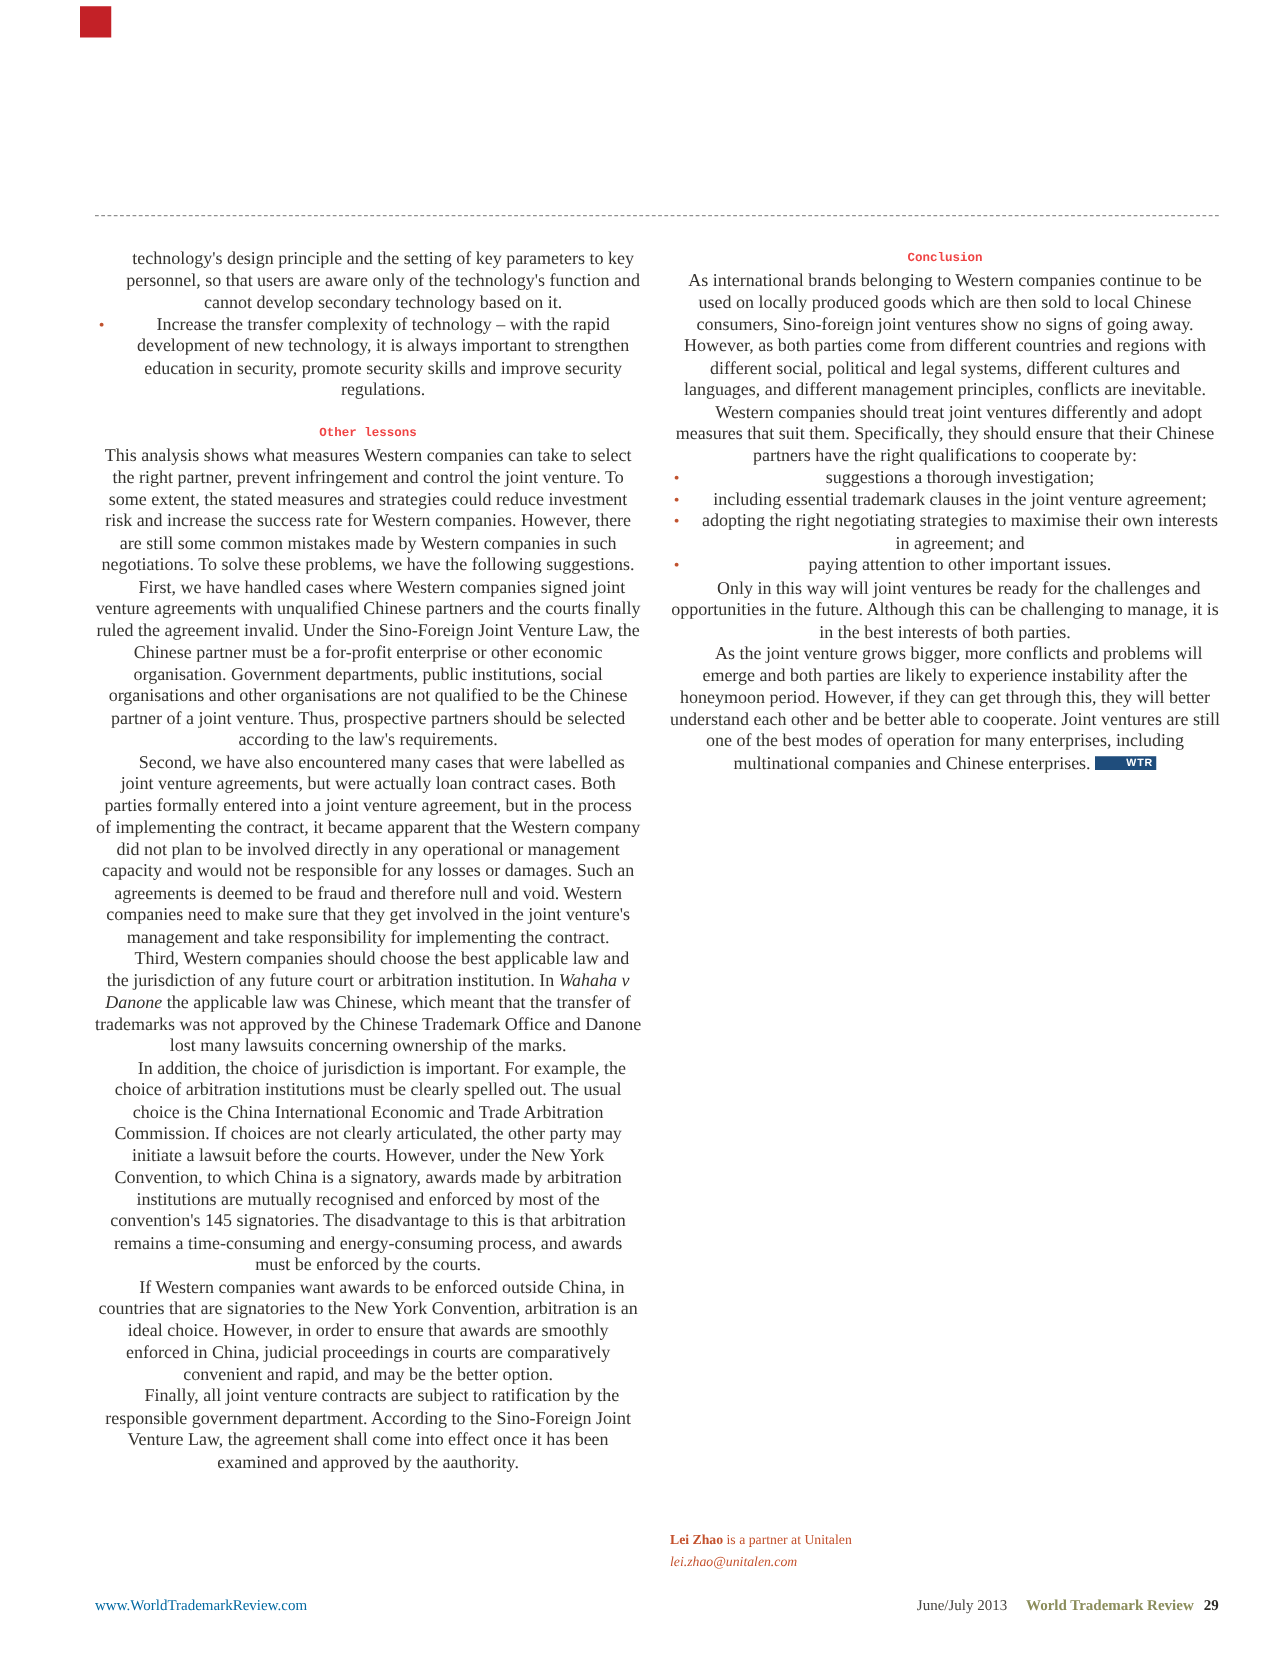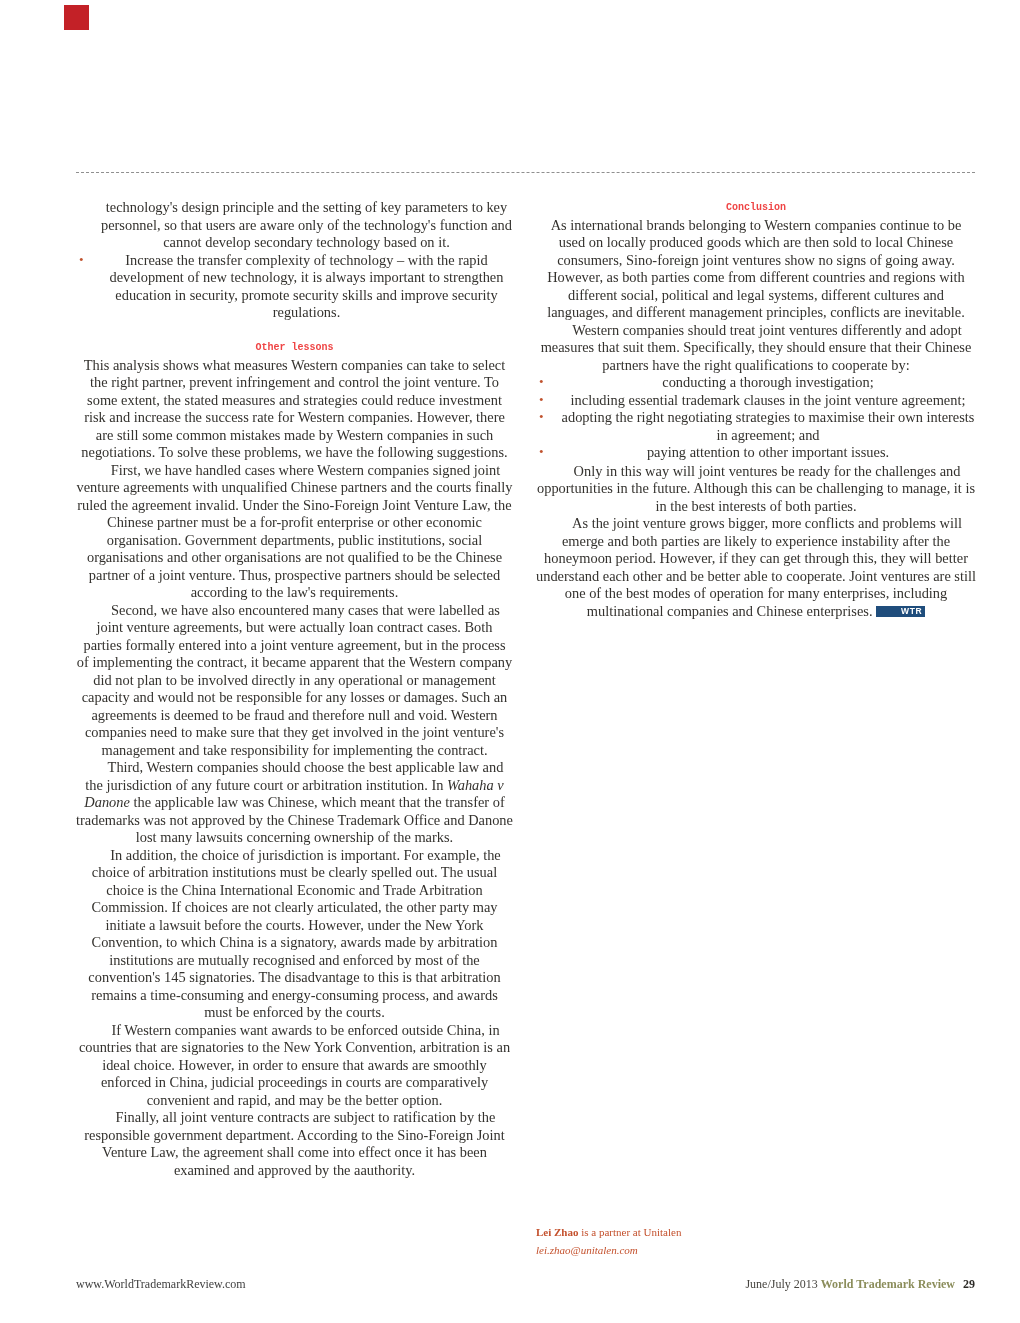--- a/index.html
+++ b/index.html
@@ -51,27 +51,27 @@
   }
   .author-block {
     position: absolute; left: 536px; top: 1224px;
     font-size: 11px; line-height: 17.5px;
     color: #c4512d; width: 440px;
   }
   .author-block .author-name { font-weight: bold; }
   .author-block .author-email { font-style: italic; }
   .footer-left {
     position: absolute; left: 76px; top: 1277px;
-    font-size: 12px; color: #404040;
+    font-size: 12px; color: #0369a1;
   }
   .footer-right {
     position: absolute; left: 536px; top: 1277px; width: 439px;
     font-size: 12px; color: #46443f; text-align: right;
   }
-  .footer-brand { font-weight: bold; color: #8b8d5b; }
+  .footer-brand { font-weight: bold; color: #8b8d5b; margin-left: 12px; }
   .footer-page { font-weight: bold; color: #2d2b27; padding-left: 8px; }
 </style>
 </head>
 <body>
 
 <div class="red-square"></div>
 <div class="divider"></div>
 
 <div class="col col-left">
   <div class="bullet-row">
@@ -90,21 +90,21 @@
   <p class="indent">If Western companies want awards to be enforced outside China, in countries that are signatories to the New York Convention, arbitration is an ideal choice. However, in order to ensure that awards are smoothly enforced in China, judicial proceedings in courts are comparatively convenient and rapid, and may be the better option.</p>
   <p class="indent">Finally, all joint venture contracts are subject to ratification by the responsible government department. According to the Sino-Foreign Joint Venture Law, the agreement shall come into effect once it has been examined and approved by the aauthority.</p>
 </div>
 
 <div class="col col-right">
   <h3 class="subhead first">Conclusion</h3>
   <p>As international brands belonging to Western companies continue to be used on locally produced goods which are then sold to local Chinese consumers, Sino-foreign joint ventures show no signs of going away. However, as both parties come from different countries and regions with different social, political and legal systems, different cultures and languages, and different management principles, conflicts are inevitable.</p>
   <p class="indent">Western companies should treat joint ventures differently and adopt measures that suit them. Specifically, they should ensure that their Chinese partners have the right qualifications to cooperate by:</p>
   <div class="bullet-row">
     <span class="dot">•</span>
-    <p>conducting a thorough investigation;</p>
+    <p>suggestions a thorough investigation;</p>
   </div>
   <div class="bullet-row">
     <span class="dot">•</span>
     <p>including essential trademark clauses in the joint venture agreement;</p>
   </div>
   <div class="bullet-row">
     <span class="dot">•</span>
     <p>adopting the right negotiating strategies to maximise their own interests in agreement; and</p>
   </div>
   <div class="bullet-row">

